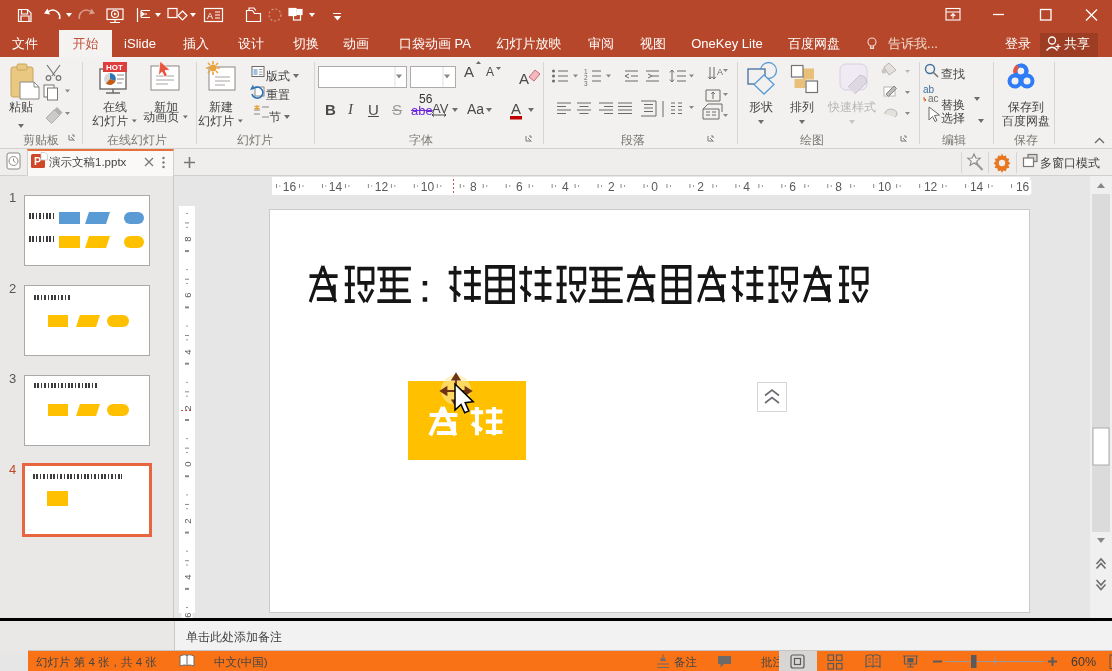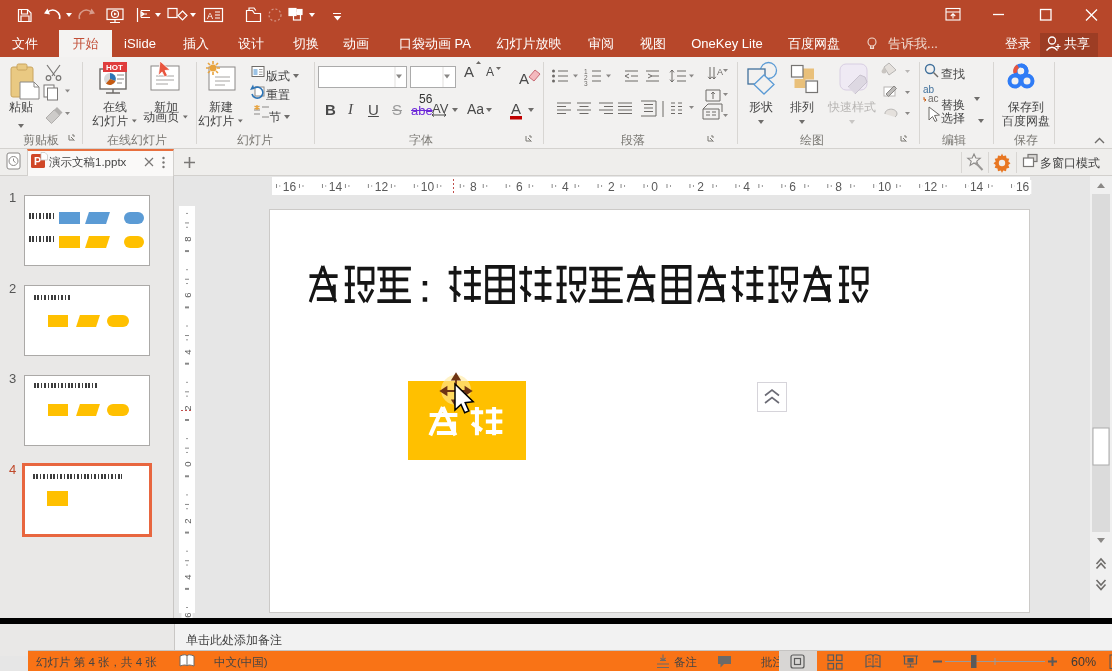--- a/index.html
+++ b/index.html
@@ -43,21 +43,21 @@
   background-image:
     repeating-linear-gradient(to bottom, transparent 0, transparent 12px, #888 12px, #888 13px, transparent 13px, transparent 28px),
     repeating-linear-gradient(to bottom, transparent 0, transparent 5.8px, #999 5.8px, #999 6.6px, transparent 6.6px, transparent 14.08px);
   background-size: 4px 56.3px, 2px 56.3px;
   background-position: 6px 4.6px, 7px 1px;
   background-repeat: repeat-y; }
 .rnum { position:absolute; font-size:12px; color:#5a5a5a; transform:translateX(-50%); top:3px; background:#fff; padding:0 2px; }
 .vnum { position:absolute; font-size:9.5px; color:#5a5a5a; left:2px; width:12px; text-align:center; transform:translateY(-50%) rotate(-90deg); background:#fff; }
 #slide { position:absolute; left:269px; top:209px; width:761px; height:404px; background:#fff; border:1px solid #CCCAC8; }
 #vscroll { position:absolute; left:1090px; top:176px; width:22px; height:442px; background:#F0F0F0; }
-#notesbar { position:absolute; left:0; top:618px; width:1112px; height:32px; background:#F2F2F2; border-top:6px solid #000000; }
+#notesbar { position:absolute; left:0; top:618px; width:1112px; height:32px; background:#F2F2F2; border-top:3px solid #000000; }
 #statusbar { position:absolute; left:0; top:650px; width:1112px; height:21px; background:#f97316; border-top:1px solid #C6C4C2;margin-left:28px; }
 .sbtext { position:absolute; font-size:11.5px; color:#444; top:4px; }
 </style>
 </head>
 <body>
 <div id="app">
 
   <div id="titlebar">
     <svg class="lay" width="1112" height="30">
       <g stroke="#fff" fill="none" stroke-width="1.2">

